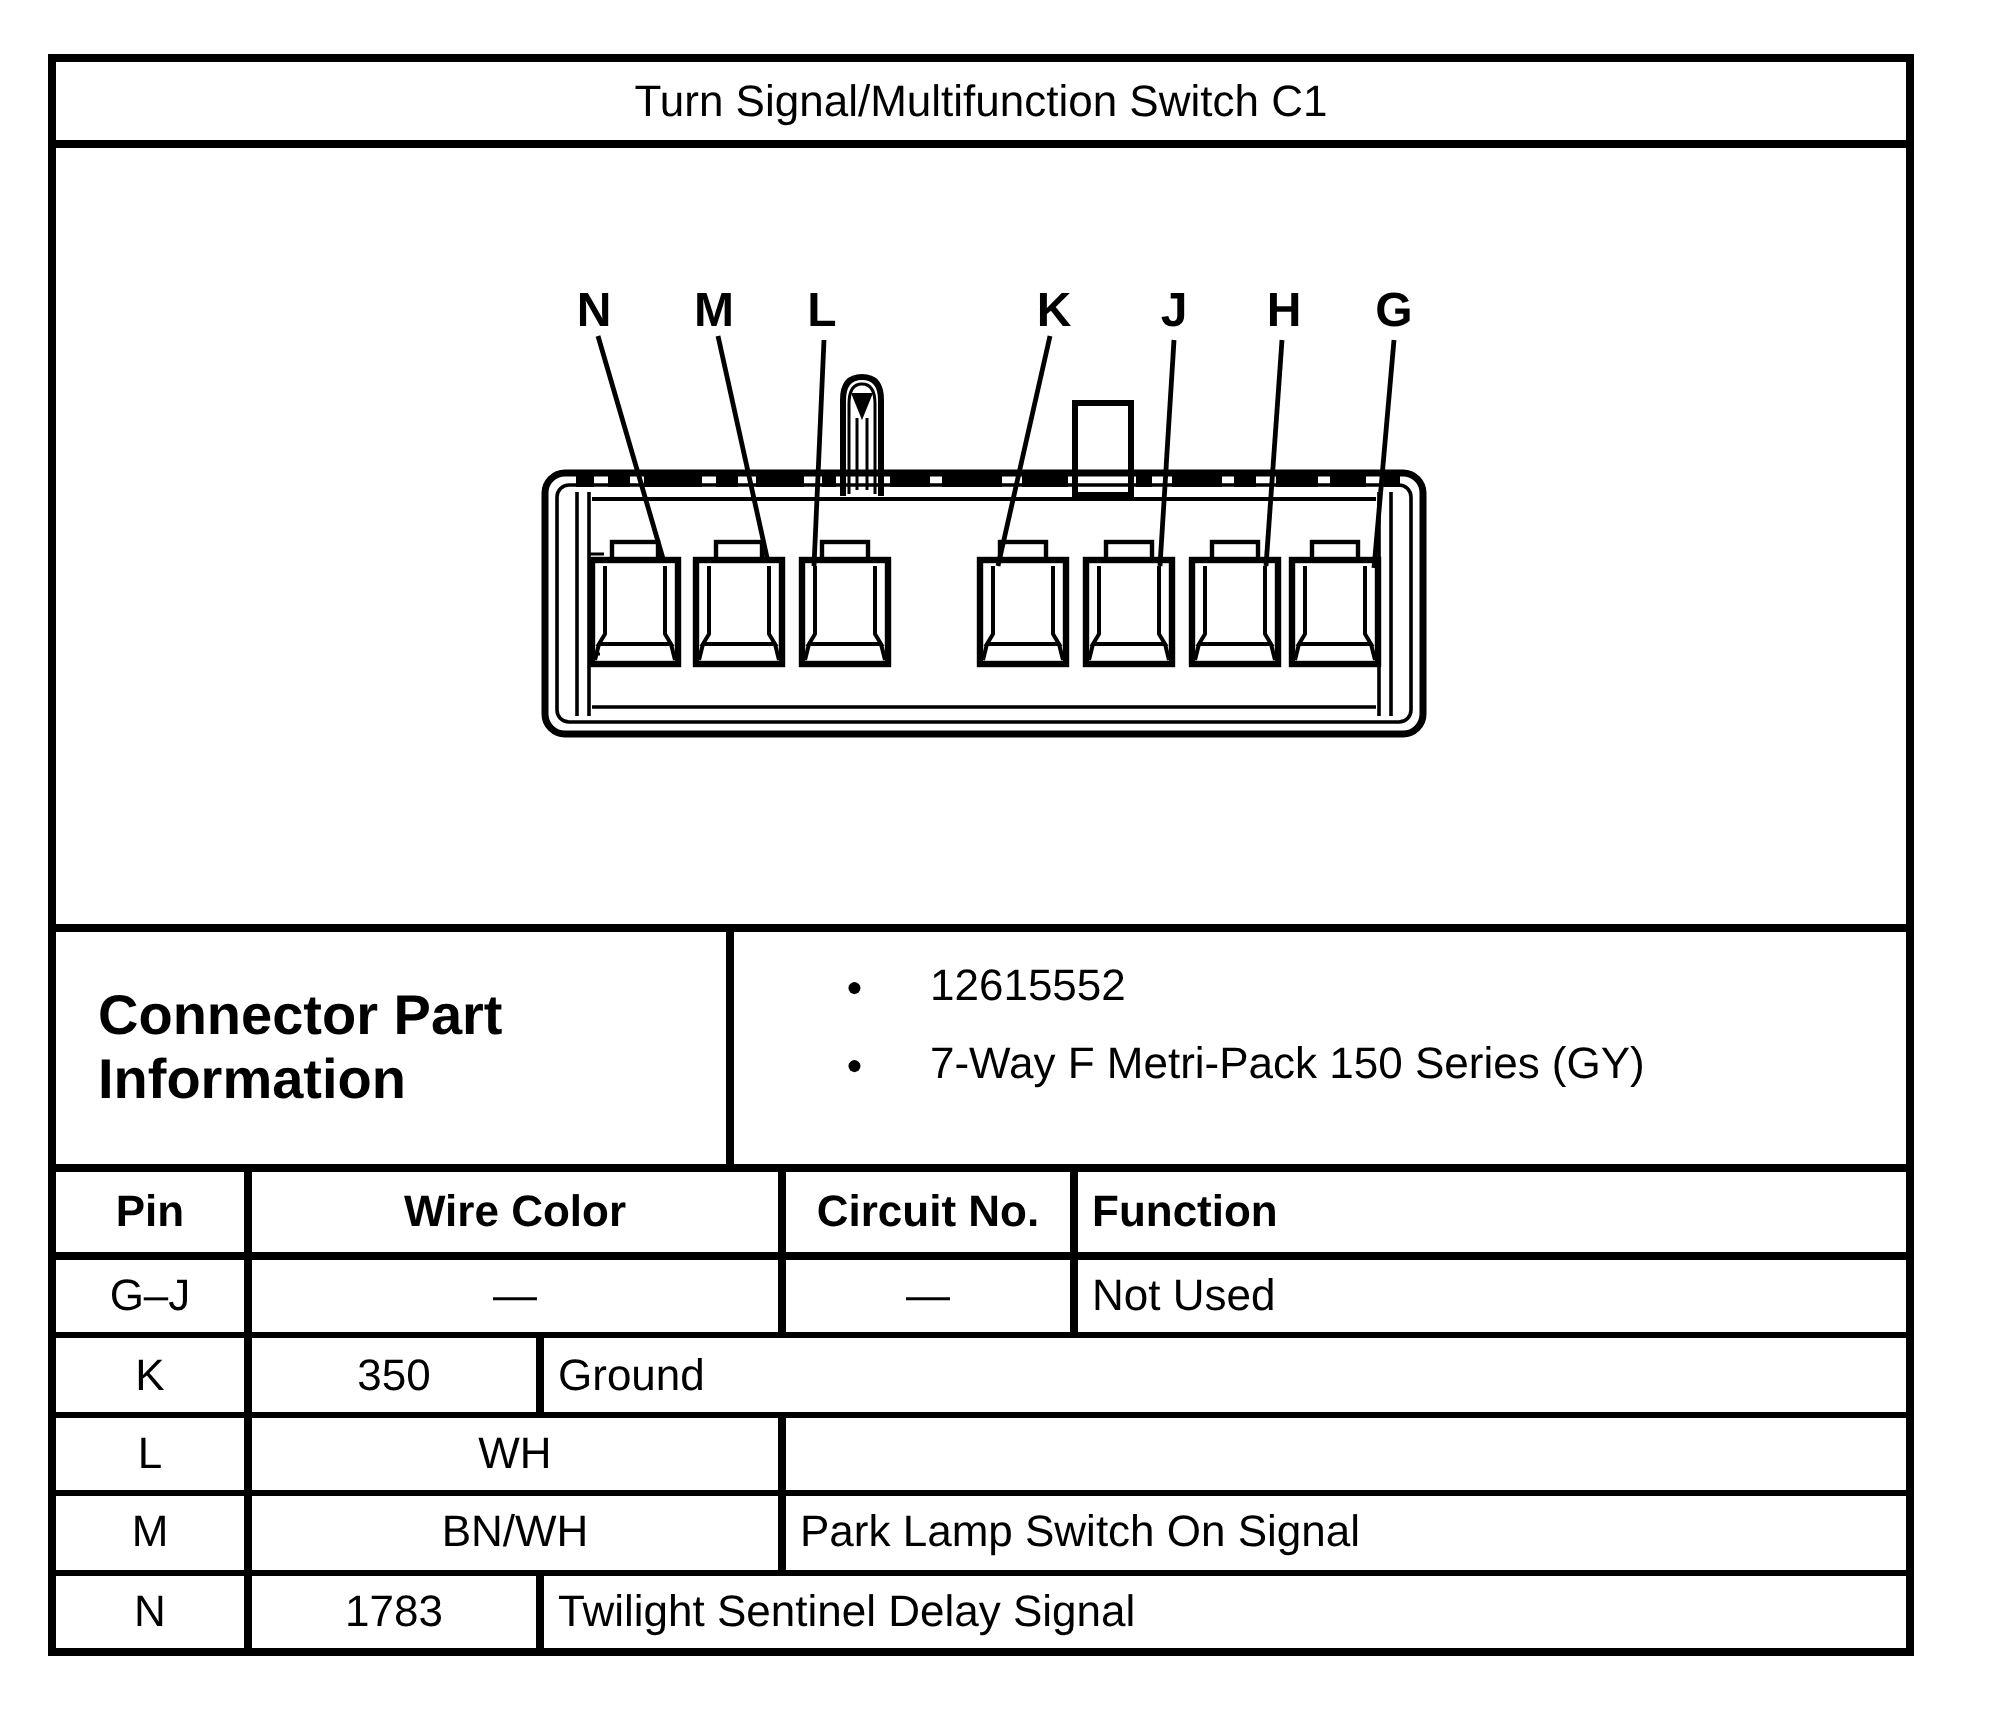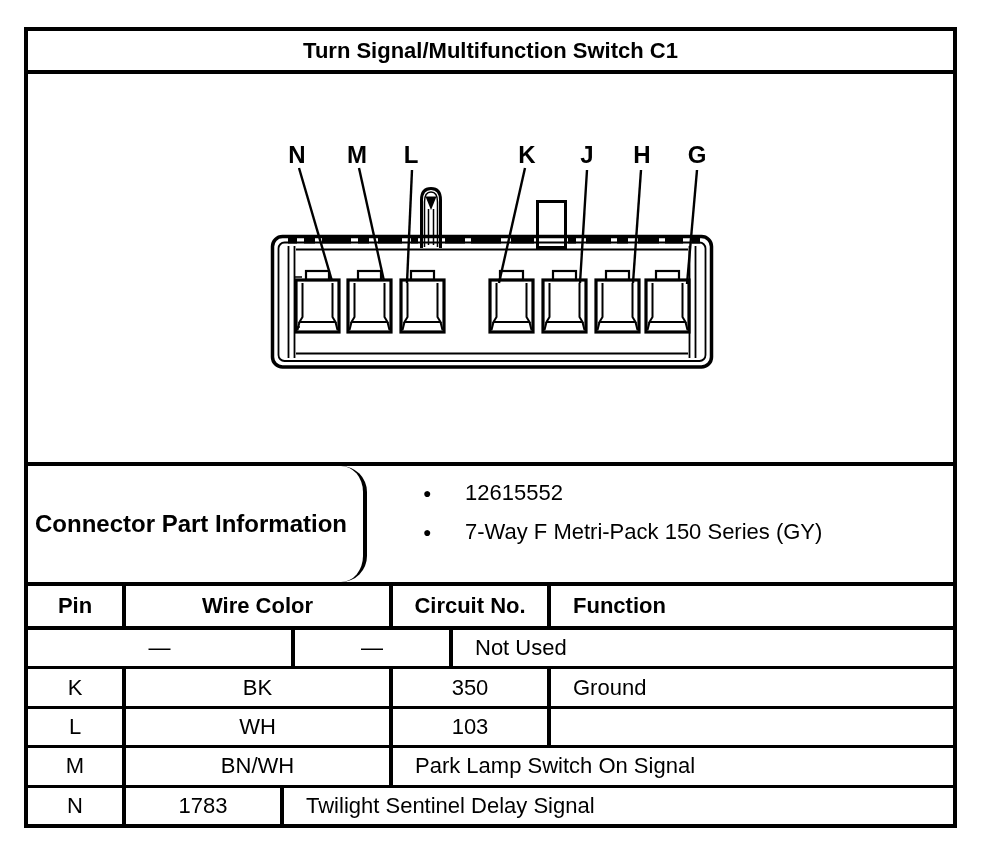--- a/index.html
+++ b/index.html
@@ -2,41 +2,41 @@
 <html><head>
 <meta charset="utf-8">
 <style>
   html,body{margin:0;padding:0;background:#ffffff;}
   .page{position:relative;width:1008px;height:856px;background:#ffffff;
         font-family:"Liberation Sans",sans-serif;color:#000;overflow:hidden;}
   .frame{position:absolute;left:24px;top:27px;width:933px;height:801px;
          border:4px solid #000;box-sizing:border-box;display:flex;flex-direction:column;background:#fff;}
   .title-row{flex:0 0 43px;border-bottom:4px solid #000;box-sizing:border-box;
              display:flex;align-items:center;justify-content:center;
-             font-weight:bold;font-size:22px;text-align:center;}
+             font-weight:normal;font-size:22px;text-align:center;}
   .diagram-row{flex:1 1 auto;position:relative;}
   .diagram-row svg{position:absolute;left:-28px;top:-74px;}
   .cpi-row{flex:0 0 120px;border-top:4px solid #000;box-sizing:border-box;display:flex;}
   .cpi-left{width:339px;border-right:4px solid #000;box-sizing:border-box;
-            display:flex;align-items:center;padding-left:7px;
-            font-weight:bold;font-size:24px;border-radius:26px;}
+            display:flex;align-items:center;padding-left:21px;
+            font-weight:bold;font-size:28px;}
   .cpi-right{flex:1;padding-top:7px;}
   .bullet-item{height:39px;display:flex;align-items:center;font-size:22px;}
   .bullet{margin-left:56px;width:42px;font-size:14px;}
   .pin-table{flex:0 0 242px;border-top:4px solid #000;box-sizing:border-box;
              display:flex;flex-direction:column;font-size:22px;}
   .tr{display:flex;flex:1 1 auto;border-bottom:3px solid #000;box-sizing:border-box;min-height:0;}
   .tr--header{flex:0 0 44px;border-bottom:4px solid #000;font-weight:bold;}
   .tr--last{border-bottom:none;}
   .td{box-sizing:border-box;border-right:4px solid #000;
       display:flex;align-items:center;justify-content:center;overflow:hidden;white-space:nowrap;}
   .col-pin{width:98px;}
   .col-wire{width:267px;}
-  .col-circuit{width:158px;}
-  .col-fn{flex:1;border-right:none;justify-content:flex-start;padding-left:22px;}
+  .col-circuit{width:146px;}
+  .col-fn{flex:1;border-right:none;justify-content:flex-start;padding-left:7px;}
   .connector-svg text{font-family:"Liberation Sans",sans-serif;font-weight:bold;font-size:24px;}
   .ln{stroke:#000;fill:none;}
 </style>
 </head>
 <body>
 
 <div class="page">
   <div class="frame">
 
     <div class="title-row">Turn Signal/Multifunction Switch C1</div>
@@ -142,34 +142,33 @@
 
     <div class="pin-table">
       <div class="tr tr--header">
         <div class="td col-pin">Pin</div>
         <div class="td col-wire">Wire Color</div>
         <div class="td col-circuit">Circuit No.</div>
         <div class="td col-fn">Function</div>
       </div>
 
       <div class="tr">
+        <div class="td col-pin">G–J</div>
         <div class="td col-wire">—</div>
         <div class="td col-circuit">—</div>
         <div class="td col-fn">Not Used</div>
       </div>
       <div class="tr">
         <div class="td col-pin">K</div>
-        <div class="td col-wire">BK</div>
         <div class="td col-circuit">350</div>
         <div class="td col-fn">Ground</div>
       </div>
       <div class="tr">
         <div class="td col-pin">L</div>
         <div class="td col-wire">WH</div>
-        <div class="td col-circuit">103</div>
       </div>
       <div class="tr">
         <div class="td col-pin">M</div>
         <div class="td col-wire">BN/WH</div>
         <div class="td col-fn">Park Lamp Switch On Signal</div>
       </div>
       <div class="tr tr--last">
         <div class="td col-pin">N</div>
         <div class="td col-circuit">1783</div>
         <div class="td col-fn">Twilight Sentinel Delay Signal</div>

